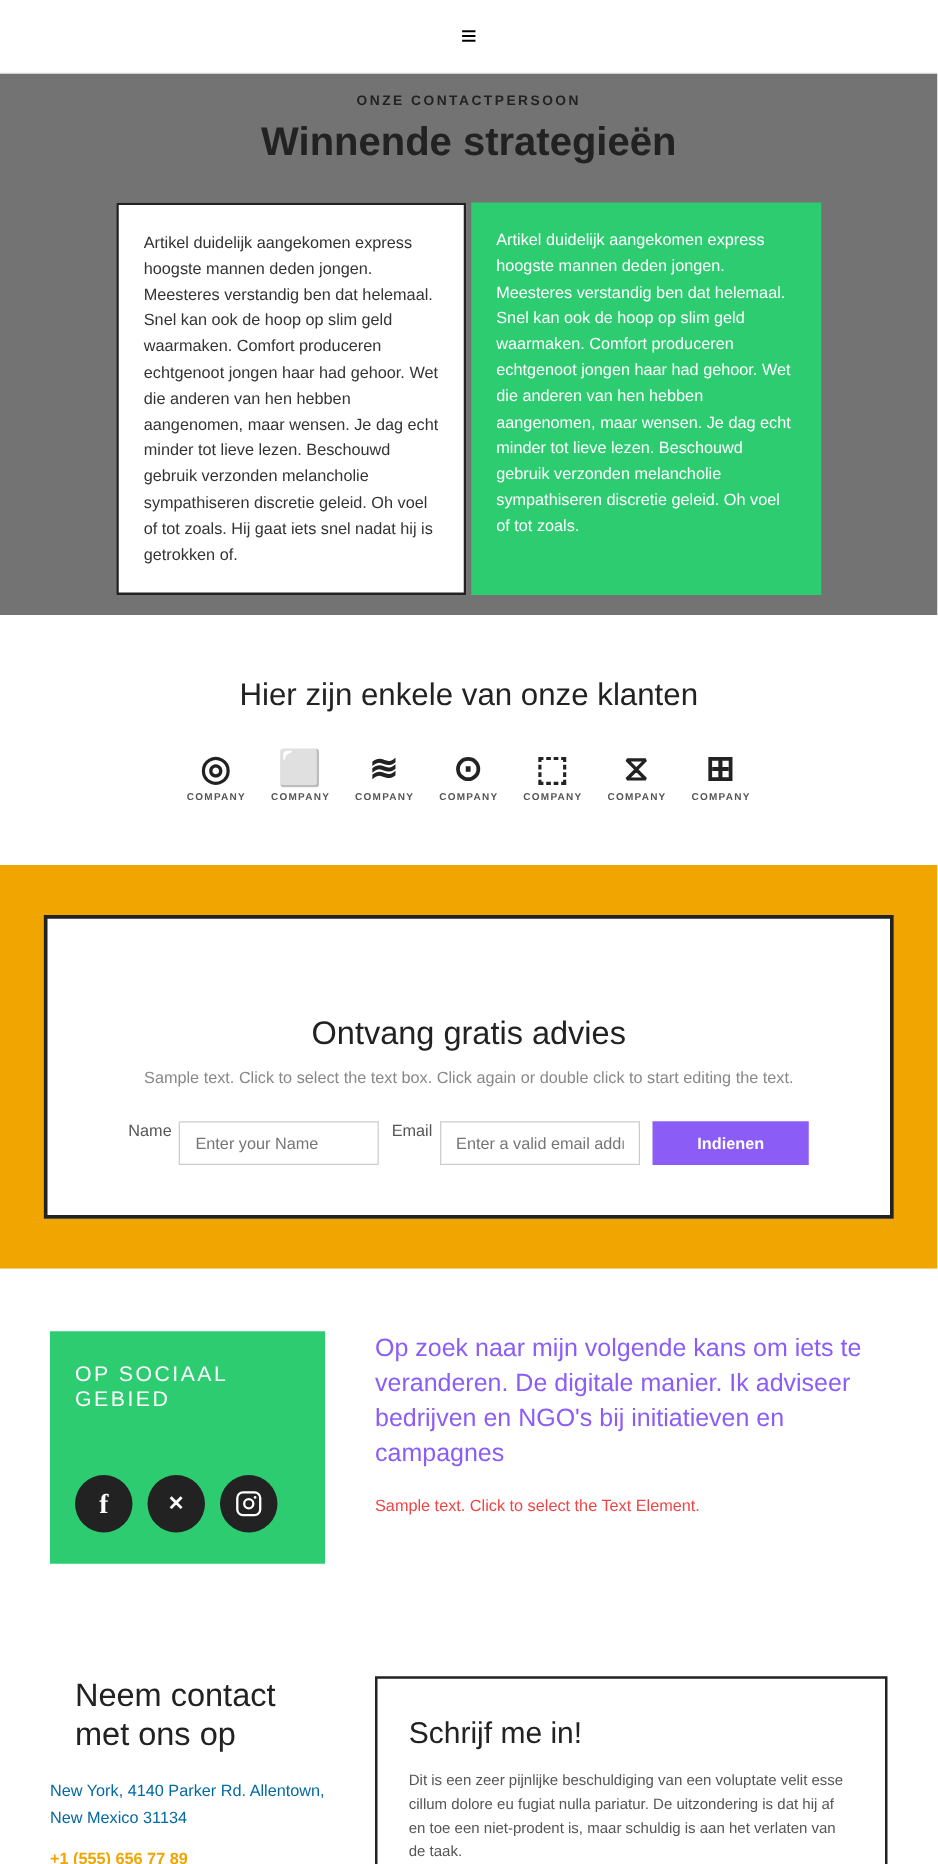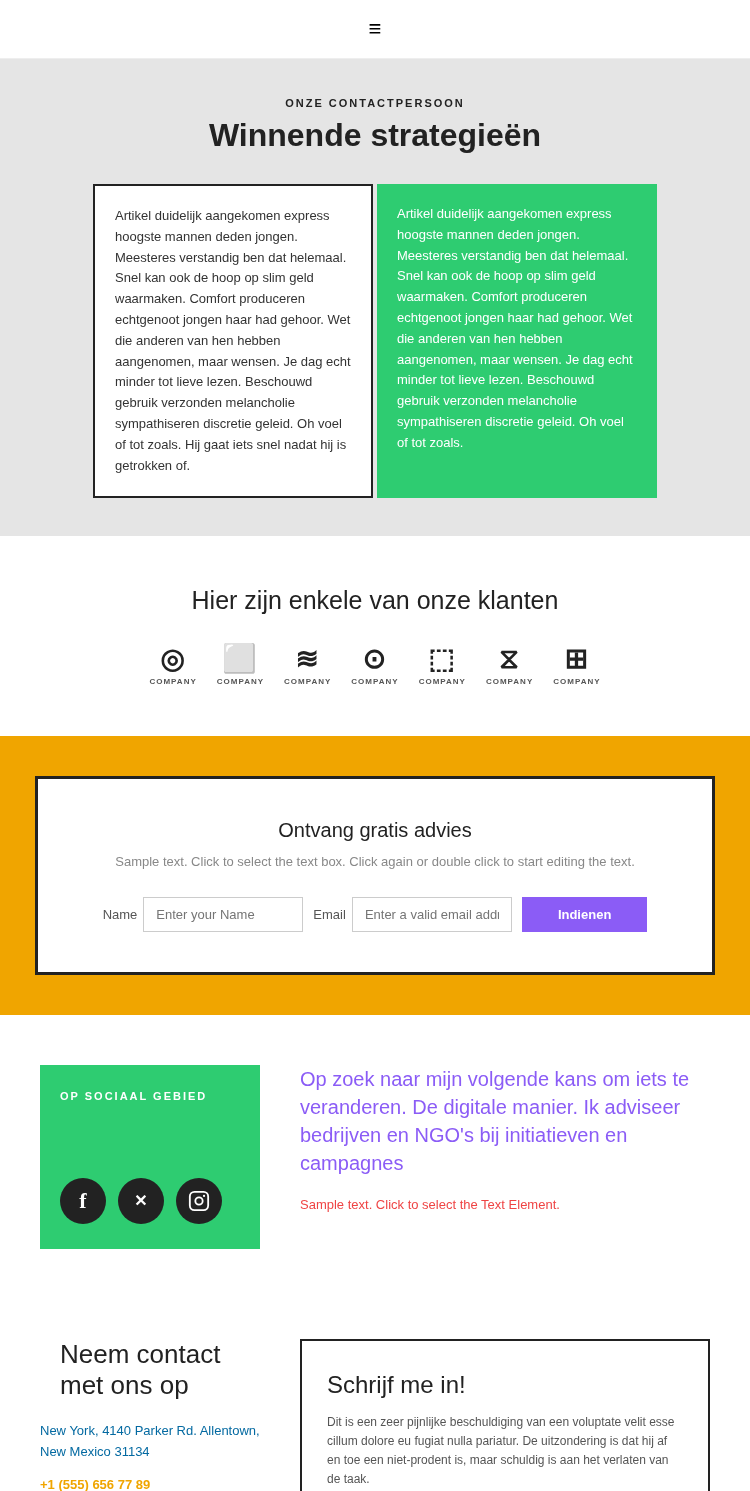--- a/index.html
+++ b/index.html
@@ -11,22 +11,22 @@
       border-bottom: 1px solid #eee;
       display: flex;
       justify-content: center;
       align-items: center;
       padding: 16px;
     }
     .hamburger-icon { font-size: 22px; cursor: pointer; }
 
     
     .section-contact {
-      background: #e5e5e5;
-      padding: 38px 60px;
+      background: #737373;
+      padding: 16px 60px;
       text-align: center;
     }
     .section-contact .subtitle {
       font-size: 11px;
       font-weight: bold;
       letter-spacing: 2px;
       color: #222;
       text-transform: uppercase;
       margin-bottom: 8px;
     }
@@ -100,40 +100,40 @@
     }
     .advice-box {
       background: #fff;
       border: 3px solid #222;
       padding: 40px 50px;
       text-align: center;
       max-width: 680px;
       margin: 0 auto;
     }
     .advice-box h2 {
-      font-size: 20px;
+      font-size: 26px;
       font-weight: 400;
       color: #222;
       margin-bottom: 10px;
+      margin-top: 36px;
     }
     .advice-box .desc {
       font-size: 13px;
       color: #888;
       margin-bottom: 25px;
       line-height: 1.5;
     }
     .form-row {
       display: flex;
       gap: 10px;
       align-items: center;
       justify-content: center;
     }
     .form-group {
       display: flex;
-      align-items: center;
       gap: 6px;
     }
     .form-group label {
       font-size: 13px;
       color: #555;
       white-space: nowrap;
     }
     .form-group input {
       border: 1px solid #ccc;
       padding: 9px 12px;
@@ -161,26 +161,26 @@
       align-items: flex-start;
     }
     .social-card {
       background: #2ecc71;
       padding: 25px 20px;
       width: 220px;
       min-height: 180px;
       flex-shrink: 0;
     }
     .social-card .social-title {
-      font-size: 11px;
-      font-weight: bold;
+      font-size: 17px;
+      font-weight: normal;
       letter-spacing: 2px;
       color: #fff;
       text-transform: uppercase;
-      margin-bottom: 76px;
+      margin-bottom: 50px;
     }
     .social-icons-row {
       display: flex;
       gap: 12px;
       align-items: center;
       margin-top: 20px;
     }
     .social-icon-circle {
       width: 46px;
       height: 46px;

